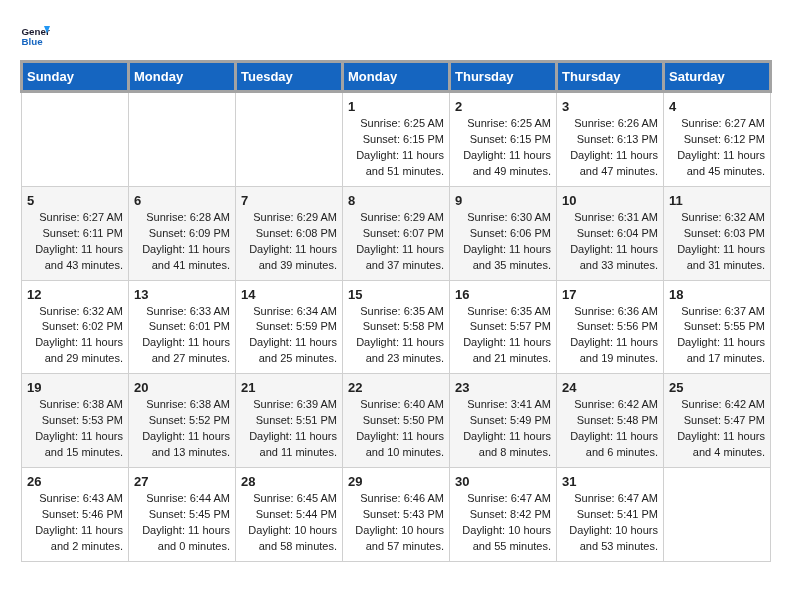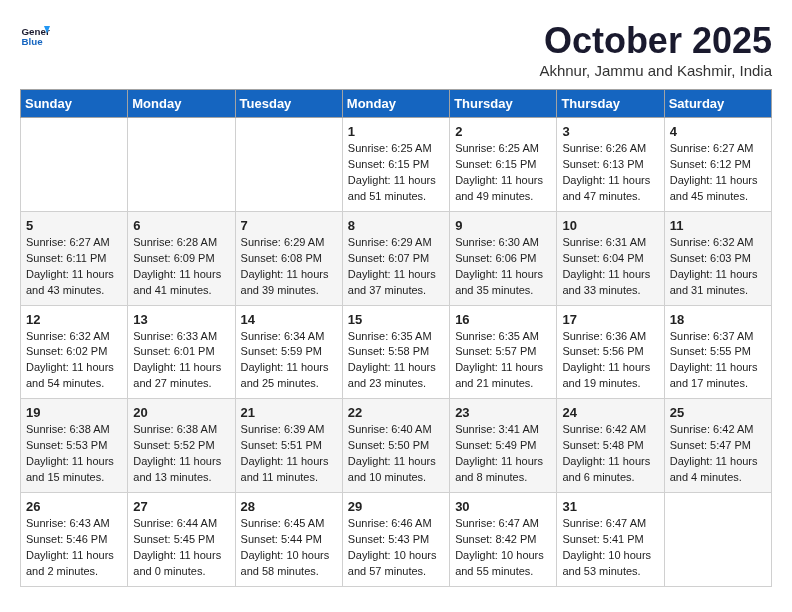--- a/index.html
+++ b/index.html
@@ -44,21 +44,21 @@
     }
     thead tr {
       background-color: #1565c0;
       color: #fff;
     }
     thead th {
       padding: 6px 4px;
       font-size: 13px;
       font-weight: bold;
       text-align: left;
-      border: 1px solid #a3a3a3;
+      border: 3px solid #a3a3a3;
     }
     tbody tr {
       background: #fff;
     }
     tbody tr:nth-child(even) {
       background: #f5f5f5;
     }
     tbody td {
       vertical-align: top;
       padding: 6px 5px;
@@ -68,41 +68,38 @@
       height: 90px;
     }
     .day-num {
       font-weight: bold;
       font-size: 13px;
       display: block;
       margin-bottom: 2px;
     }
     .cell-info {
       line-height: 1.45;
+      text-align: right;
     }
     .empty-cell {
       background: #fff;
     }
   </style>
 </head>
 <body>
 
 <div class="header">
   <div class="logo">
     <svg class="logo-icon" viewBox="0 0 40 40">
       <rect x="0" y="0" width="40" height="40" fill="white"></rect>
       <text x="2" y="20" font-size="13" font-weight="bold" fill="#1a1a2e">General</text>
       <text x="2" y="33" font-size="13" font-weight="bold" fill="#1565c0">Blue</text>
       <polygon points="32,8 40,8 36,18" fill="#2196f3"></polygon>
     </svg>
   </div>
-  <div class="title-block">
-    <div class="month-title">October 2025</div>
-    <div class="location">Akhnur, Jammu and Kashmir, India</div>
-  </div>
 </div>
 
 <table>
   <thead>
     <tr>
     <th>Sunday</th>
         <th>Monday</th>
         <th>Tuesday</th>
         <th>Monday</th>
         <th>Thursday</th>
@@ -158,21 +155,21 @@
           <div class="cell-info"><span>Sunrise: 6:31 AM</span><br><span>Sunset: 6:04 PM</span><br><span>Daylight: 11 hours and 33 minutes.</span></div>
         </td>
         <td>
           <span class="day-num">11</span>
           <div class="cell-info"><span>Sunrise: 6:32 AM</span><br><span>Sunset: 6:03 PM</span><br><span>Daylight: 11 hours and 31 minutes.</span></div>
         </td>
       </tr>
       <tr>
         <td>
           <span class="day-num">12</span>
-          <div class="cell-info"><span>Sunrise: 6:32 AM</span><br><span>Sunset: 6:02 PM</span><br><span>Daylight: 11 hours and 54 minutes.</span></div>
+          <div class="cell-info"><span>Sunrise: 6:32 AM</span><br><span>Sunset: 6:02 PM</span><br><span>Daylight: 11 hours and 29 minutes.</span></div>
         </td>
         <td>
           <span class="day-num">13</span>
           <div class="cell-info"><span>Sunrise: 6:33 AM</span><br><span>Sunset: 6:01 PM</span><br><span>Daylight: 11 hours and 27 minutes.</span></div>
         </td>
         <td>
           <span class="day-num">14</span>
           <div class="cell-info"><span>Sunrise: 6:34 AM</span><br><span>Sunset: 5:59 PM</span><br><span>Daylight: 11 hours and 25 minutes.</span></div>
         </td>
         <td>

